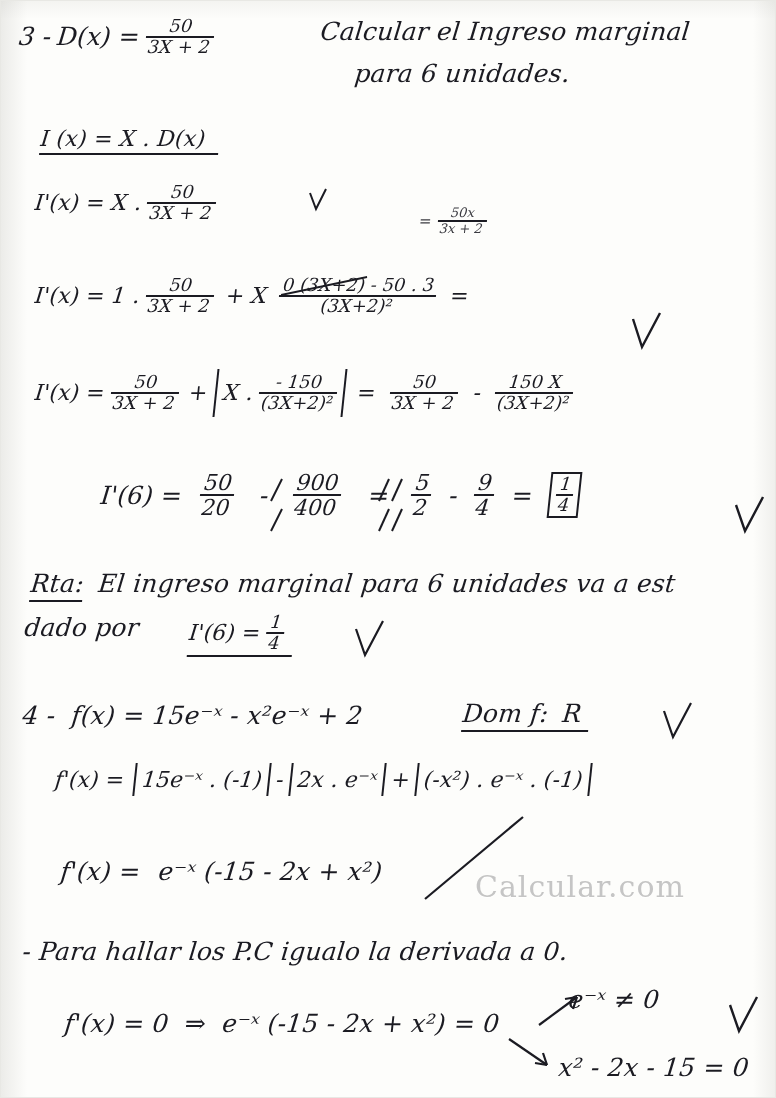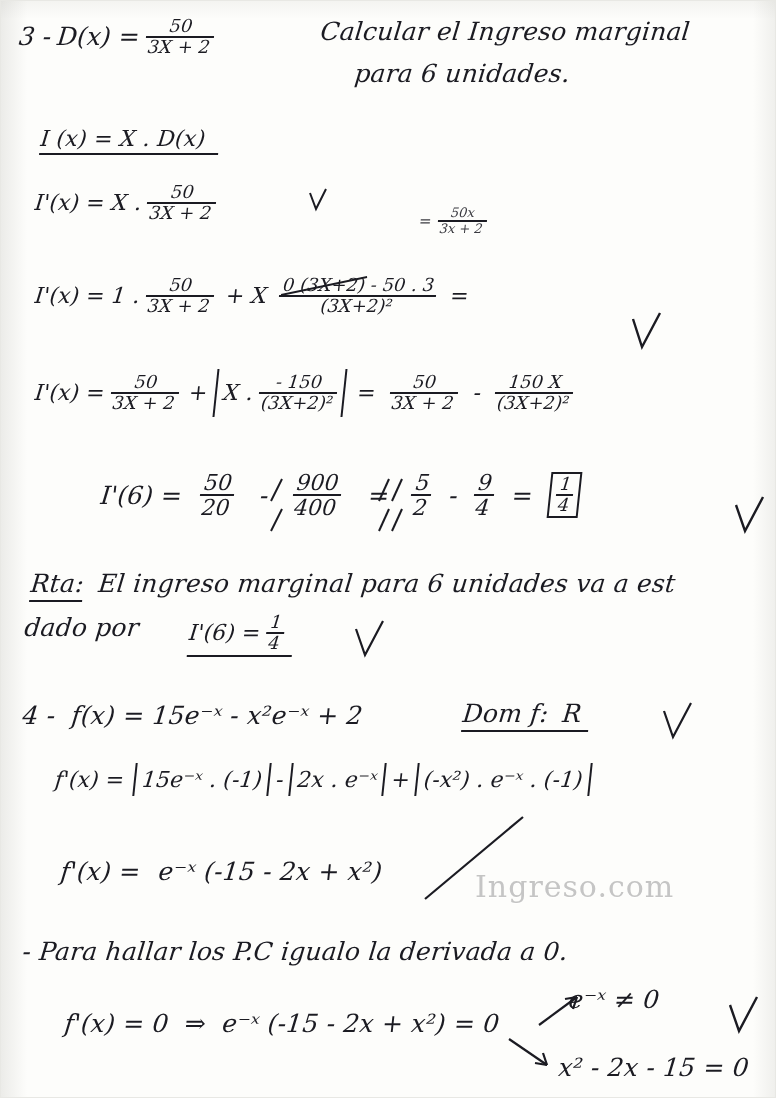--- a/index.html
+++ b/index.html
@@ -303,21 +303,21 @@
   <div class="ink hand big" style="left:58px; top:856px;">
     <span>f'(x) =</span>
     <span style="margin-left:10px;">e⁻ˣ (-15 - 2x + x²)</span>
   </div>
   <div class="arrow" style="left:418px; top:812px;">
     <svg width="110" height="92">
         <line x1="104" y1="4" x2="6" y2="86" stroke="#1b1b22" stroke-width="2.2"></line>
       </svg>
   </div>
 
-  <div class="watermark" style="left:474px; top:868px;">Ingreso.com</div>
+  <div class="watermark" style="left:474px; top:868px;">Calcular.com</div>
 
   <div class="ink hand big" style="left:20px; top:936px;">- Para hallar los P.C igualo la derivada a 0.</div>
 
   <div class="ink hand big" style="left:62px; top:1008px;">
     <span>f'(x) = 0</span>
     <span style="margin-left:8px;">⇒</span>
     <span style="margin-left:8px;">e⁻ˣ (-15 - 2x + x²) = 0</span>
   </div>
 
   <div class="arrow" style="left:536px; top:992px;">

